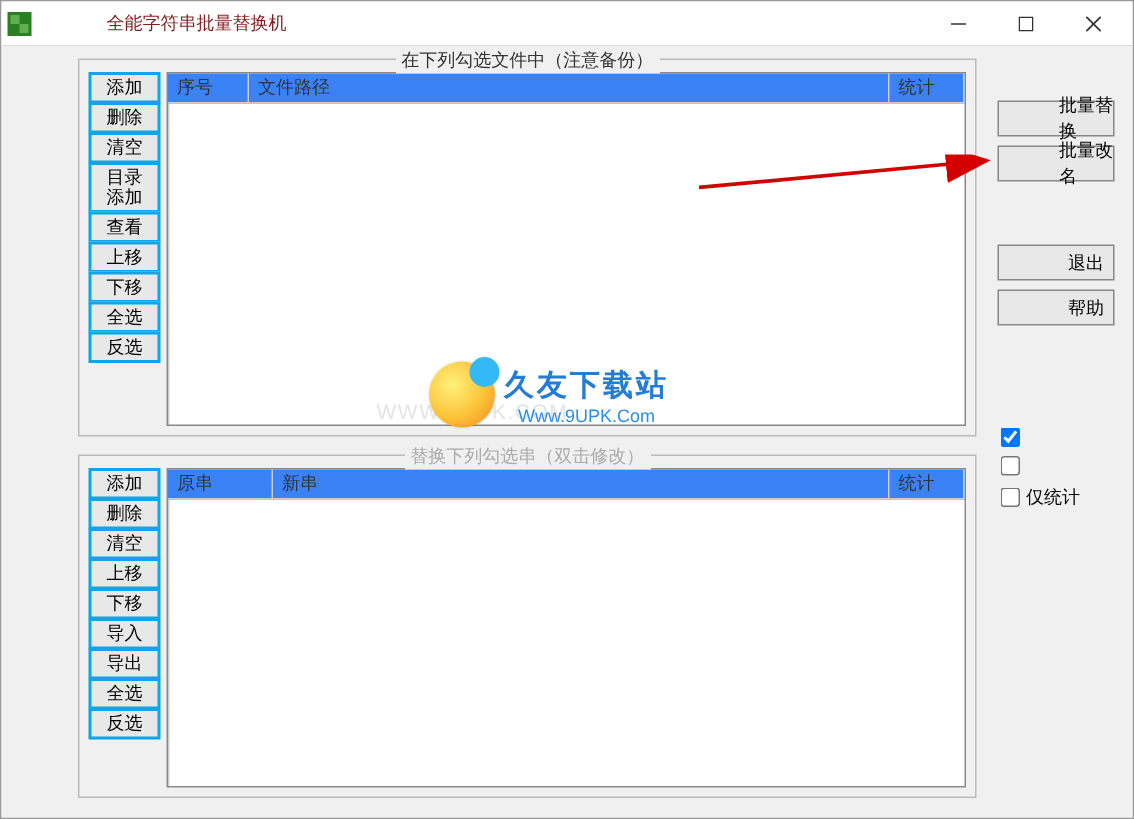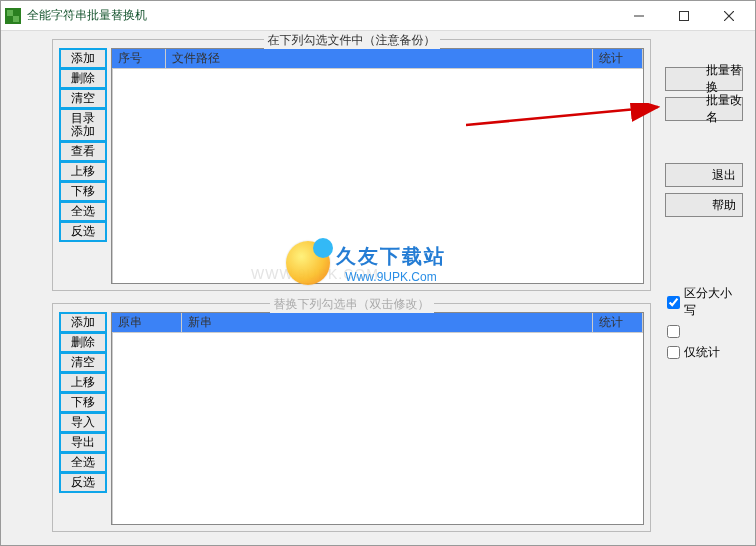--- a/index.html
+++ b/index.html
@@ -36,21 +36,21 @@
     .titlebar-icon::before {
       content: ""; position: absolute;
       width: 6px; height: 6px; background: #5fb050;
       left: 2px; top: 2px;
     }
     .titlebar-icon::after {
       content: ""; position: absolute;
       width: 6px; height: 6px; background: #5fb050;
       right: 2px; bottom: 2px;
     }
-    .title-text { flex: 1; color: #14532d; }
+    .title-text { flex: 1; color: #7f1d1d; margin-left: 44px; }
     .win-controls { display: flex; }
     .win-btn {
       width: 45px; height: 28px;
       display: flex; align-items: center; justify-content: center;
       color: #333;
     }
     .win-btn svg { width: 10px; height: 10px; }
     .client {
       flex: 1;
       background: #f0f0f0;
@@ -269,21 +269,20 @@
 
     <div class="right-pane">
       <div class="action-btn">批量替换</div>
       <div class="action-btn">批量改名</div>
       <div class="spacer-sm"></div>
       <div class="action-btn">退出</div>
       <div class="action-btn">帮助</div>
       <div style="height:62px"></div>
       <label class="checkbox-row">
         <input type="checkbox" checked="" style="">
-        <span>区分大小写</span>
       </label>
       <label class="checkbox-row">
         <input type="checkbox" style="">
       </label>
       <label class="checkbox-row">
         <input type="checkbox" style="">
         <span>仅统计</span>
       </label>
     </div>
 

